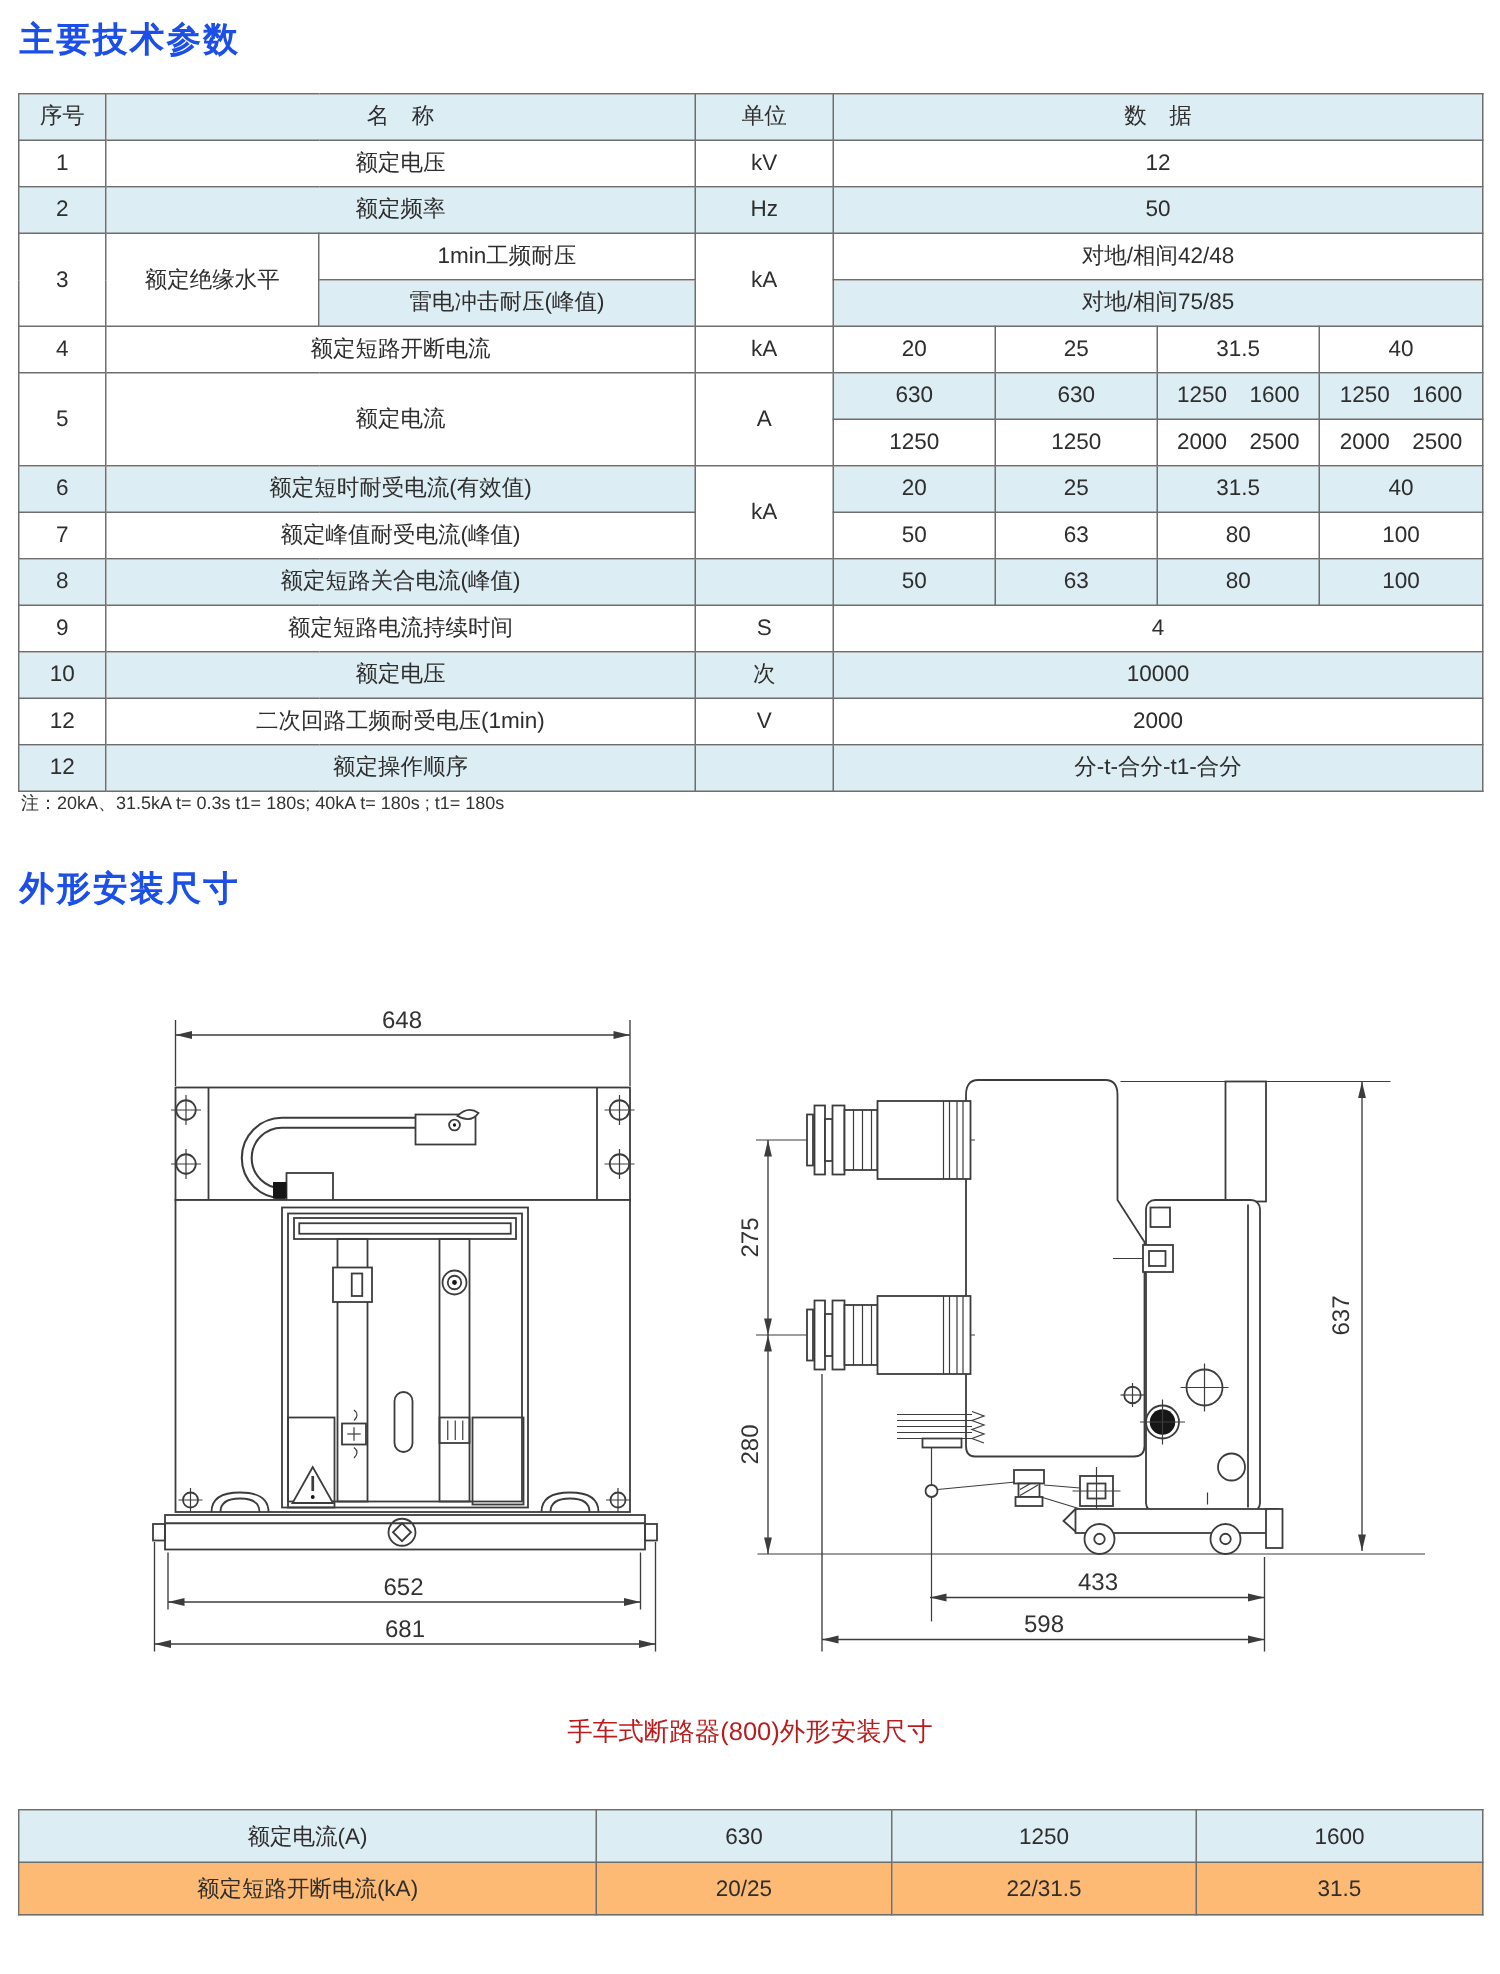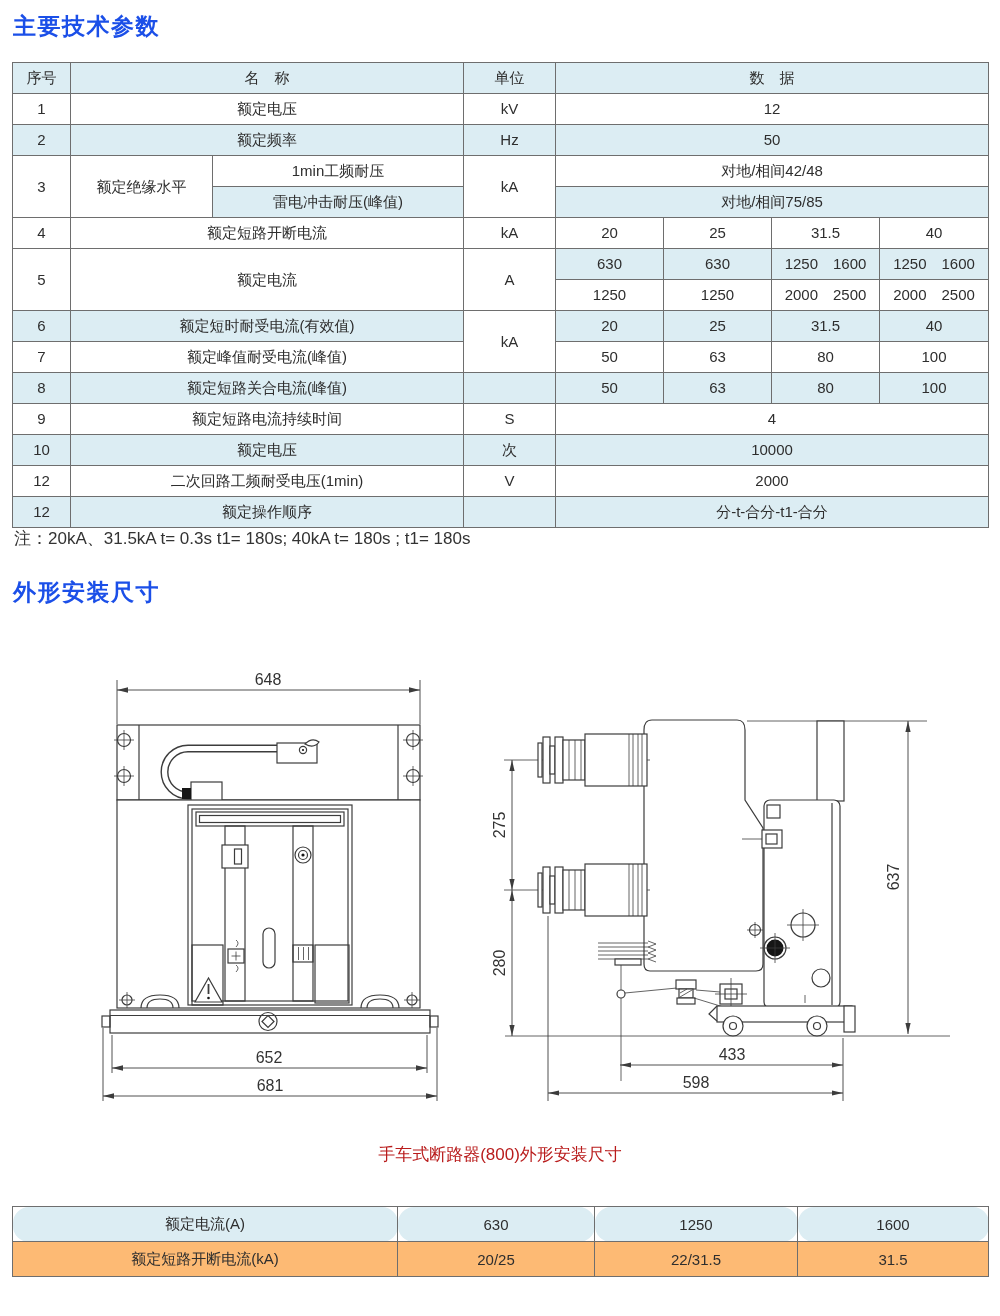--- a/index.html
+++ b/index.html
@@ -7,26 +7,26 @@
        font-family:"Liberation Sans","DejaVu Sans",sans-serif;color:#2e2e2e;}
   .title{position:absolute;left:13px;color:#1b4fe8;font-size:23px;font-weight:700;letter-spacing:1.5px;}
   #title1{top:11px;} #title2{top:577px;font-family:Liberation Mono, monospace;}
   table.spec{position:absolute;left:12px;top:62px;width:976px;border-collapse:collapse;
              table-layout:fixed;font-size:15px;}
   table.spec td{border:1px solid #6e6e6e;text-align:center;height:30px;padding:0 2px;
                 overflow:hidden;line-height:1.15;}
   tr.b td{background:#dcedf3;} tr.w td{background:#ffffff;}
   td.wc{background:#ffffff !important;}
   td.ln{text-align:left;padding-left:16px;}
-  .note{position:absolute;left:14px;top:527px;font-size:17px;color:#333;}
+  .note{position:absolute;left:14px;top:527px;font-size:12px;color:#333;}
   .caption{position:absolute;left:0;top:1143px;width:1000px;text-align:center;font-size:17px;color:#b91c1c;}
   table.bt{position:absolute;left:12px;top:1206px;width:976px;border-collapse:collapse;
            table-layout:fixed;font-size:15px;}
   table.bt td{border:1px solid #6e6e6e;height:32px;text-align:center;background:#fdba74;}
-  table.bt tr.b td{background:#dcedf3;border-radius:16px;}
+  table.bt tr.b td{background:#dcedf3;}
   svg{position:absolute;}
   #svgL{left:95px;top:672px;} #svgR{left:480px;top:690px;}
   svg text{font-family:"Liberation Sans","DejaVu Sans",sans-serif;font-size:16px;fill:#333;}
   .s{fill:none;stroke:#3c3c3c;stroke-width:1.2;}
   .sf{fill:#ffffff;stroke:#3c3c3c;stroke-width:1.2;}
   .thin{stroke:#3c3c3c;stroke-width:0.8;fill:none;}
   .dim{stroke:#3c3c3c;stroke-width:0.9;fill:none;}
   .ar{fill:#3c3c3c;stroke:none;}
   .blk{fill:#161616;stroke:none;}
 </style>

